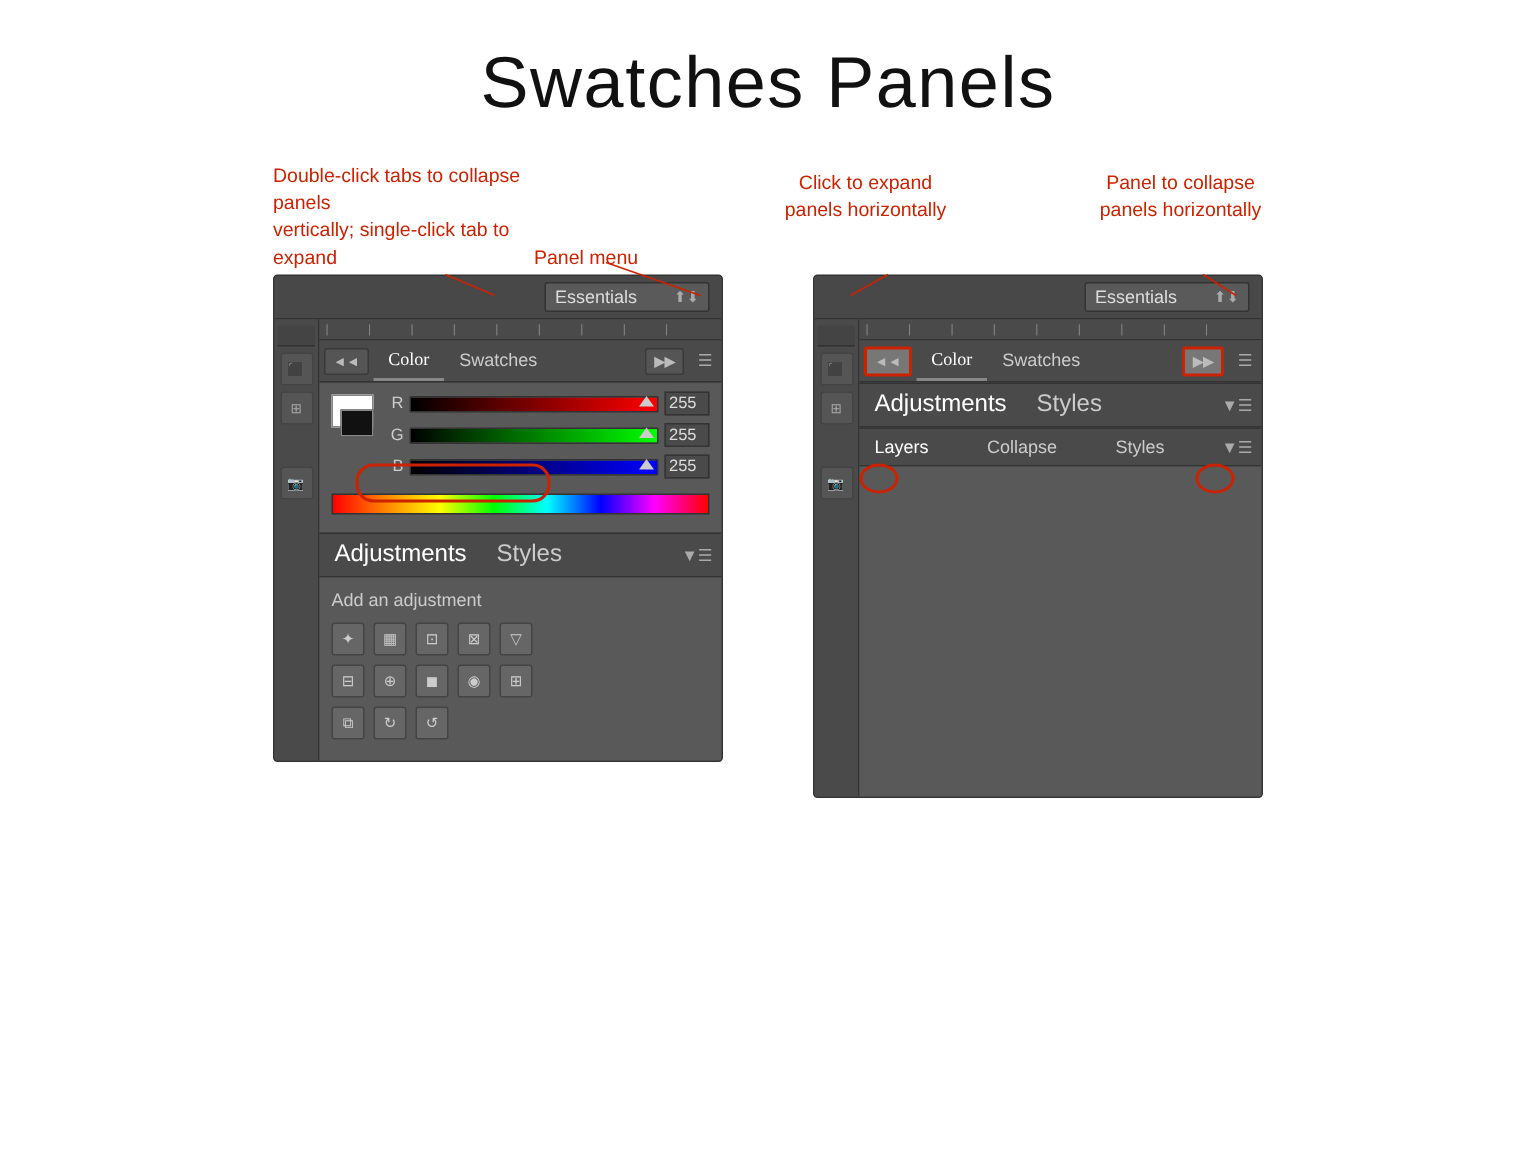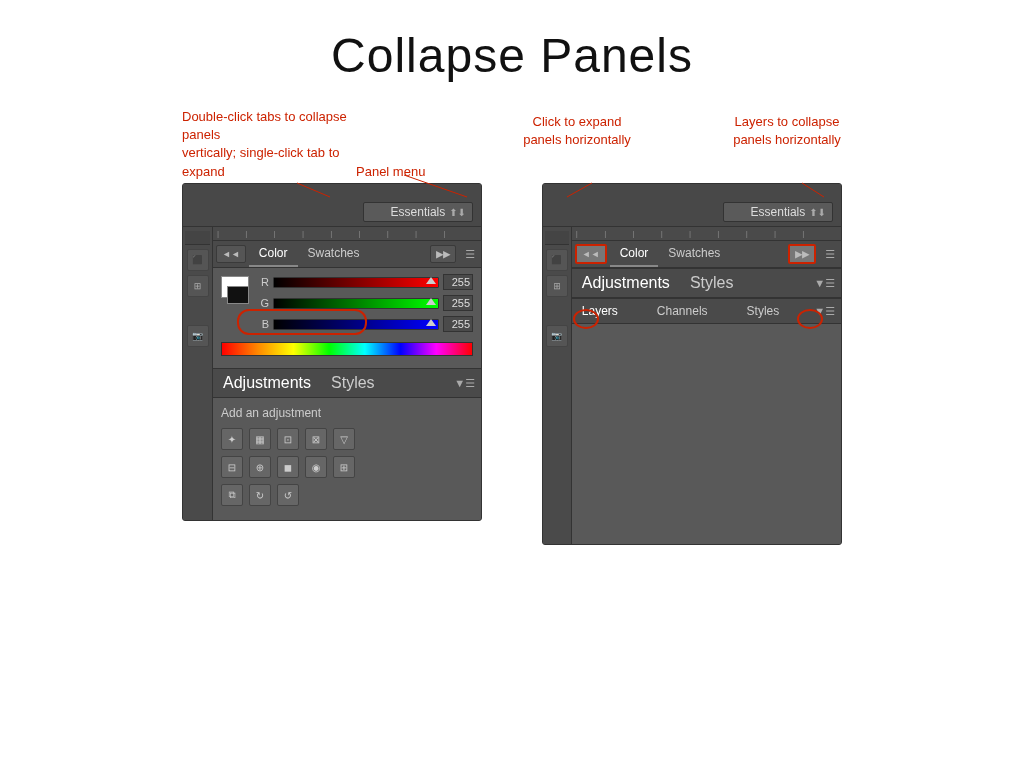--- a/index.html
+++ b/index.html
@@ -78,22 +78,21 @@
     .essentials-select {
       background: #5a5a5a;
       border: 1px solid #333;
       color: #ddd;
       font-size: 12px;
       padding: 2px 6px;
       border-radius: 2px;
       width: 110px;
       display: flex;
       align-items: center;
-      justify-content: flex-end;
-      margin-top: 14px;
+      justify-content: space-between;
     }
 
     .essentials-arrow {
       color: #aaa;
       font-size: 10px;
       margin-left: 4px;
     }
 
     
     .tab-row {
@@ -131,20 +130,21 @@
       color: #ccc;
       font-size: 12px;
       padding: 5px 10px;
       cursor: pointer;
       border-bottom: 2px solid transparent;
     }
 
     .ps-tab.active {
       color: #fff;
       border-bottom: 2px solid #888;
+      font-family: Liberation Serif, serif;
     }
 
     .tab-menu-icon {
       margin-left: auto;
       color: #aaa;
       font-size: 11px;
       padding: 4px 6px;
       cursor: pointer;
     }
 
@@ -228,21 +228,21 @@
       border-left: 5px solid transparent;
       border-right: 5px solid transparent;
       border-bottom: 7px solid #ccc;
     }
 
     .slider-value {
       background: #4a4a4a;
       color: #ddd;
       font-size: 11px;
       width: 30px;
-      text-align: right;
+      text-align: left;
       border: 1px solid #333;
       padding: 1px 2px;
     }
 
     
     .spectrum-bar {
       height: 14px;
       background: linear-gradient(to right, #ff0000, #ff8800, #ffff00, #00ff00, #00ffff, #0000ff, #ff00ff, #ff0000);
       margin-top: 5px;
       margin-bottom: 6px;
@@ -399,21 +399,21 @@
       position: absolute;
       border: 2px solid #cc2200;
       border-radius: 50%;
       pointer-events: none;
     }
 
   </style>
 </head>
 <body>
 
-<h1 class="page-title">Collapse Panels</h1>
+<h1 class="page-title">Swatches Panels</h1>
 
 <div class="content-area" id="main-content">
 
   <div class="panel-wrapper" id="left-panel-wrapper" style="position:relative; margin-top:80px;">
 
     <div class="annotation" style="top:-75px; left:0px; width:200px; text-align:left;">
       <span style="white-space:pre-line;">Double-click tabs to collapse panels
 vertically; single-click tab to expand</span>
     </div>
 
@@ -548,21 +548,21 @@
   </div>
 
   <div class="panel-wrapper" id="right-panel-wrapper" style="position:relative; margin-top:80px;">
 
     <div class="annotation" style="top:-70px; left:-30px; width:130px; text-align:center;">
       <span style="white-space:pre-line;">Click to expand
 panels horizontally</span>
     </div>
 
     <div class="annotation" style="top:-70px; right:-10px; width:130px; text-align:center;">
-      <span style="white-space:pre-line;">Layers to collapse
+      <span style="white-space:pre-line;">Panel to collapse
 panels horizontally</span>
     </div>
 
     <svg style="position:absolute; top:-90px; left:0; width:310px; height:100px; pointer-events:none;" overflow="visible">
 
       <line x1="50" y1="90" x2="25" y2="104" stroke="#cc2200" stroke-width="1"></line>
 
       <line x1="260" y1="90" x2="282" y2="104" stroke="#cc2200" stroke-width="1"></line>
     </svg>
 
@@ -613,21 +613,21 @@
               <span>Styles</span>
             </div>
             <div class="adj-menu-icon">▼☰</div>
           </div>
 
           <div class="layers-row">
             <div class="lay-tab active">
               <span>Layers</span>
             </div>
             <div class="lay-tab">
-              <span>Channels</span>
+              <span>Collapse</span>
             </div>
             <div class="lay-tab">
               <span>Styles</span>
             </div>
             <div class="lay-menu">▼☰</div>
           </div>
 
           <div class="right-panel-empty"></div>
         </div>
       </div>

